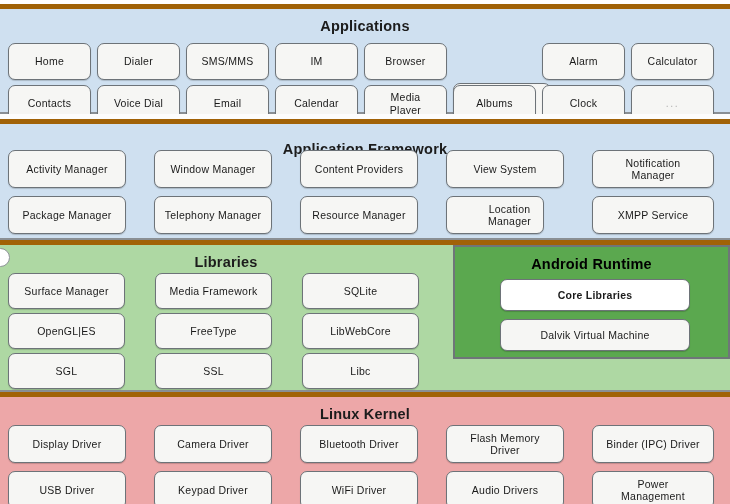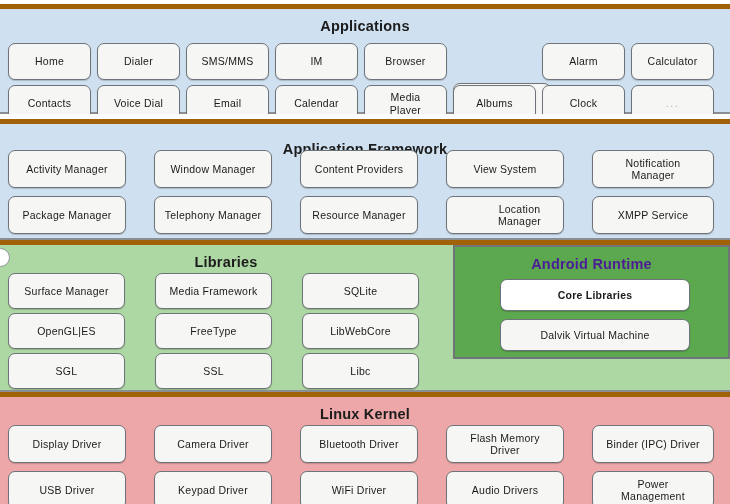--- a/index.html
+++ b/index.html
@@ -64,21 +64,21 @@
   }
   .box.faint { color: #b4b4b4; letter-spacing: 1.5px; }
 
   
   #runtime-panel {
     position: absolute;
     box-sizing: border-box;
     background: #5ba84f;
     border: 2px solid #6f7579;
   }
-  #runtime-panel .band-title { color: #4c1d95; }
+  #runtime-panel .band-title { color: #000000; }
   .box.core {
     background: #ffffff;
     border-color: #6d7378;
     font-weight: bold;
   }
 
   
   #edge-dot {
     position: absolute;
     left: -9px;
@@ -142,21 +142,21 @@
     <div class="box" style="left:8px;  top:26px; width:118px; height:38px;">Activity Manager</div>
     <div class="box" style="left:154px;top:26px; width:118px; height:38px;">Window Manager</div>
     <div class="box" style="left:300px;top:26px; width:118px; height:38px;">Content Providers</div>
     <div class="box" style="left:446px;top:26px; width:118px; height:38px;">View System</div>
     <div class="box" style="left:592px;top:26px; width:122px; height:38px;">Notification
 Manager</div>
 
     <div class="box" style="left:8px;  top:72px; width:118px; height:38px;">Package Manager</div>
     <div class="box" style="left:154px;top:72px; width:118px; height:38px;">Telephony Manager</div>
     <div class="box" style="left:300px;top:72px; width:118px; height:38px;">Resource Manager</div>
-    <div class="box" style="left:446px;top:72px; width:118px; height:38px;padding-left:32px;">Location Manager</div>
+    <div class="box" style="left:446px;top:72px; width:98px; height:38px;padding-left:32px;">Location Manager</div>
     <div class="box" style="left:592px;top:72px; width:122px; height:38px;">XMPP Service</div>
   </div>
 
   <div class="band libs" style="top:240px; height:152px;">
     <div class="band-title" style="position:absolute; left:0; width:452px; top:10px;">Libraries</div>
 
     <div class="box" style="left:8px;  top:28px; width:117px; height:36px;">Surface Manager</div>
     <div class="box" style="left:155px;top:28px; width:117px; height:36px;">Media Framework</div>
     <div class="box" style="left:302px;top:28px; width:117px; height:36px;">SQLite</div>
 

